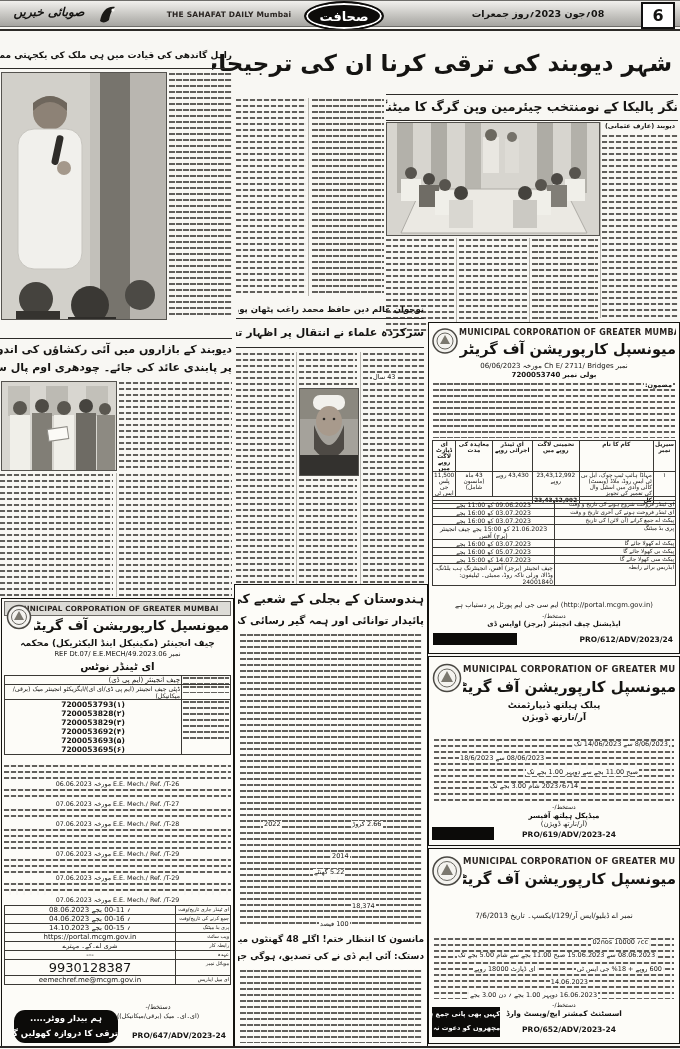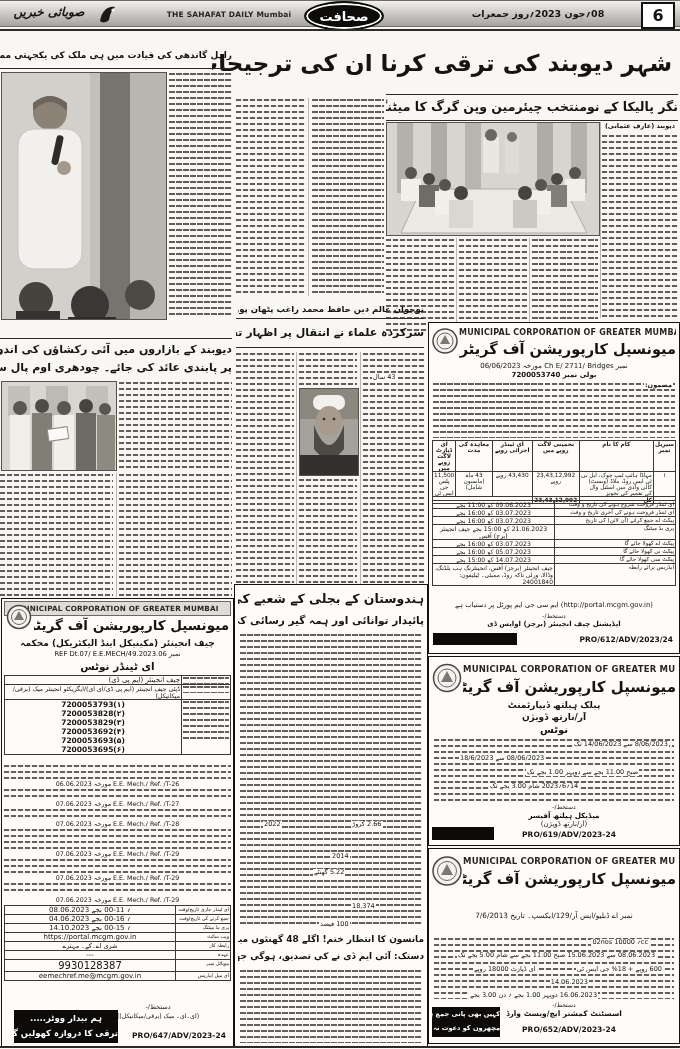--- a/index.html
+++ b/index.html
@@ -264,31 +264,31 @@
       <tr>
             <td class="rtl" style="font-size:4.9px;">رابطہ کار</td>
             <td class="ctr rtl" style="font-size:6.5px;text-align:center;">شری اے۔کے۔ مہترے</td>
           </tr>
       <tr>
             <td class="rtl" style="font-size:4.9px;">عہدہ</td>
             <td class="ctr" style="font-size:7px;">---</td>
           </tr>
       <tr>
             <td class="rtl" style="font-size:4.9px;">موبائل نمبر</td>
-            <td class="ctr" style="font-size:10px;direction:ltr;">9930128387</td>
+            <td class="ctr" style="font-size:13px;direction:ltr;">9930128387</td>
           </tr>
       <tr>
             <td class="rtl" style="font-size:4.9px;">ای میل ایڈریس</td>
             <td class="ctr" style="font-size:7px;direction:ltr;">eemechref.me@mcgm.gov.in</td>
           </tr>
     </tbody>
       </table>
     <div class="abs ctr rtl" style="left:100px;top:404px;width:112px;font-size:6.5px;">دستخط/-</div>
     <div class="abs ctr rtl nowrap" style="left:92px;top:413px;width:128px;font-size:6.2px;">(ای۔ای۔ میک (برقی/میکانیکل))</div>
-    <div class="abs blackbox rtl ctr" style="left:12px;top:411px;width:104px;height:33px;">
+    <div class="abs blackbox rtl ctr" style="left:12px;top:411px;width:104px;height:33px;border-radius:11px;">
       <div class="b nowrap" style="font-size:8.5px;line-height:16px;">ہم بیدار ووٹر.....</div>
       <div class="b nowrap" style="font-size:8.5px;line-height:15px;">ترقی کا دروازہ کھولیں گے</div>
     </div>
     <div class="abs b ctr nowrap" style="left:126px;top:432px;width:102px;font-size:7.5px;">PRO/647/ADV/2023-24</div>
   </div>
 
   <div class="adbox" style="left:428px;top:322px;width:250px;height:330px;">
     <span class="abs" style="left:3px;top:3px;width:26px;height:30px;">
       <svg width="26" height="30" viewBox="0 0 26 30">
           <circle cx="13" cy="15" r="12" fill="#f4f3ef" stroke="#4a4843" stroke-width="1.5"></circle>
@@ -376,21 +376,20 @@
       <svg width="30" height="34" viewBox="0 0 30 34">
           <circle cx="15" cy="17" r="13.5" fill="#f4f3ef" stroke="#4a4843" stroke-width="1.5"></circle>
           <circle cx="15" cy="17" r="9" fill="none" stroke="#6a6862" stroke-width="1"></circle>
           <path d="M9 21 L15 10 L21 21 Z" fill="#7b786f"></path>
         </svg>
     </span>
     <div class="abs enbar ctr nowrap" style="left:34px;top:6px;right:3px;height:12px;line-height:12px;font-size:8.5px;">MUNICIPAL CORPORATION OF GREATER MUMBAI</div>
     <div class="abs rtl b ctr nowrap" style="left:34px;top:19px;right:3px;height:22px;line-height:22px;font-size:15px;">میونسپل کارپوریشن آف گریٹر ممبئی</div>
     <div class="abs rtl b ctr nowrap" style="left:4px;top:43px;right:4px;height:11px;line-height:11px;font-size:9px;">پبلک ہیلتھ ڈیپارٹمنٹ</div>
     <div class="abs rtl b ctr nowrap" style="left:4px;top:55px;right:4px;height:11px;line-height:11px;font-size:9px;">آر/نارتھ ڈویژن</div>
-    <div class="abs rtl b ctr nowrap" style="left:4px;top:67px;right:4px;height:12px;line-height:12px;font-size:10px;">نوٹس</div>
     <div class="abs sim" style="left:5px;top:81px;right:5px;height:64px;"></div>
     <span class="ovr rtl" style="right:10px;top:84px;">8/06/2023 سے 14/06/2023 تک</span>
     <span class="ovr rtl" style="left:30px;top:98px;">08/06/2023 سے 18/6/2023</span>
     <span class="ovr rtl" style="right:40px;top:112px;">صبح 11.00 بجے سے دوپہر 1.00 بجے تک</span>
     <span class="ovr rtl" style="left:60px;top:126px;">14؍6؍2023 شام 3.00 بجے تک</span>
     <div class="abs rtl ctr" style="left:80px;top:146px;width:110px;font-size:6px;">دستخط/-</div>
     <div class="abs rtl b ctr nowrap" style="left:70px;top:154px;width:130px;font-size:7.2px;">میڈیکل ہیلتھ آفیسر</div>
     <div class="abs rtl ctr nowrap" style="left:70px;top:163px;width:130px;font-size:7px;">(آر/نارتھ ڈویژن)</div>
     <div class="abs blackbox simw" style="left:3px;top:170px;width:62px;height:13px;"></div>
     <div class="abs b ctr nowrap" style="left:78px;top:173px;width:124px;font-size:7.5px;">PRO/619/ADV/2023-24</div>

